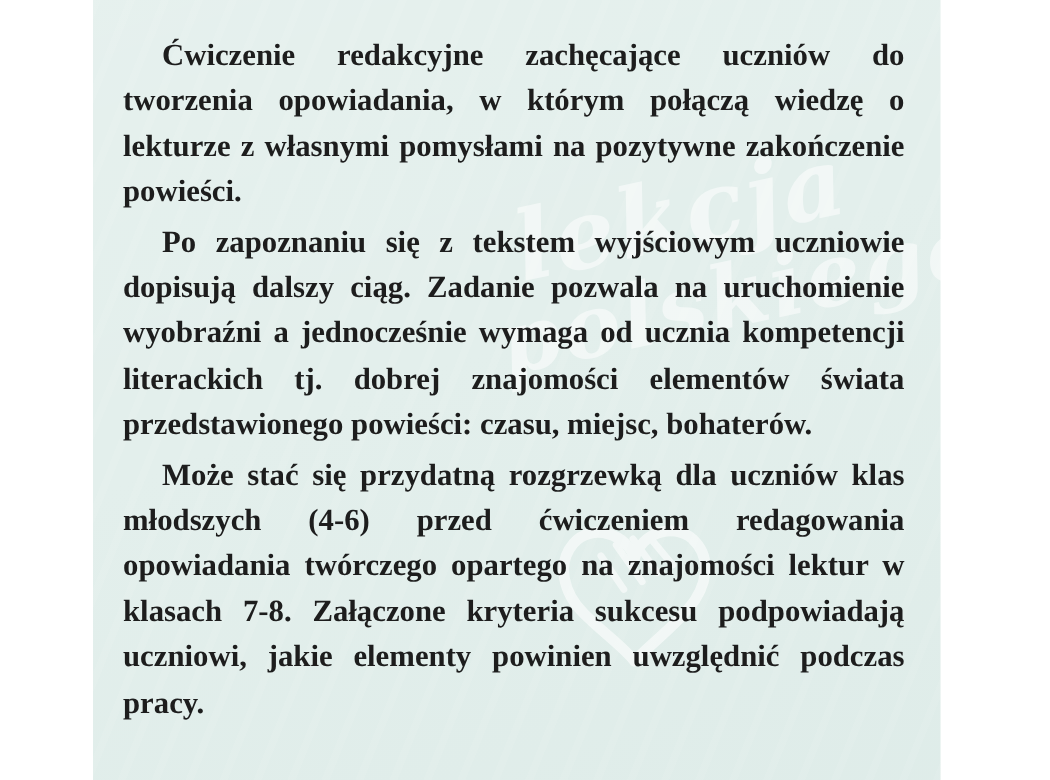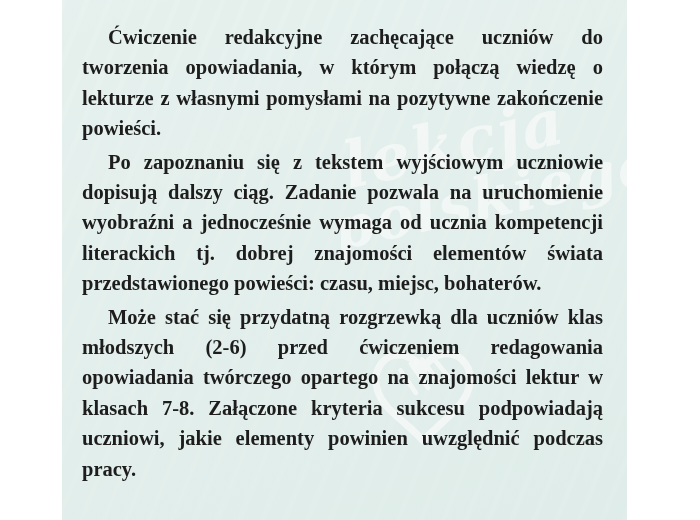--- a/index.html
+++ b/index.html
@@ -102,16 +102,16 @@
       <path d="M55 26 C 51 10, 27 2, 15 16 C 4 29, 8 48, 22 62 C 34 74, 48 84, 55 93
                C 63 84, 78 73, 90 59 C 103 44, 106 25, 93 13 C 80 2, 59 9, 55 26 Z" stroke="#ffffff" stroke-width="7" stroke-linecap="round" stroke-linejoin="round"></path>
       <path d="M33 24 L48 46 M43 17 L60 41 M54 13 L70 35 M65 12 L80 30" stroke="#ffffff" stroke-width="4.5" stroke-linecap="round"></path>
     </svg>
 
   </div>
 
   <div class="textblock">
     <p>Ćwiczenie redakcyjne zachęcające uczniów do tworzenia opowiadania, w którym połączą wiedzę o lekturze  z własnymi pomysłami na pozytywne zakończenie powieści.</p>
     <p>Po zapoznaniu się z tekstem wyjściowym uczniowie dopisują dalszy ciąg. Zadanie pozwala na uruchomienie wyobraźni a jednocześnie wymaga od ucznia kompetencji literackich tj. dobrej znajomości elementów świata przedstawionego powieści: czasu, miejsc, bohaterów.</p>
-    <p>Może stać się przydatną rozgrzewką dla uczniów klas młodszych (2-6) przed ćwiczeniem redagowania opowiadania twórczego opartego na znajomości lektur w klasach 7-8. Załączone kryteria sukcesu podpowiadają uczniowi, jakie elementy powinien uwzględnić podczas pracy.</p>
+    <p>Może stać się przydatną rozgrzewką dla uczniów klas młodszych (4-6) przed ćwiczeniem redagowania opowiadania twórczego opartego na znajomości lektur w klasach 7-8. Załączone kryteria sukcesu podpowiadają uczniowi, jakie elementy powinien uwzględnić podczas pracy.</p>
   </div>
 
 </div>
 
 </body></html>

